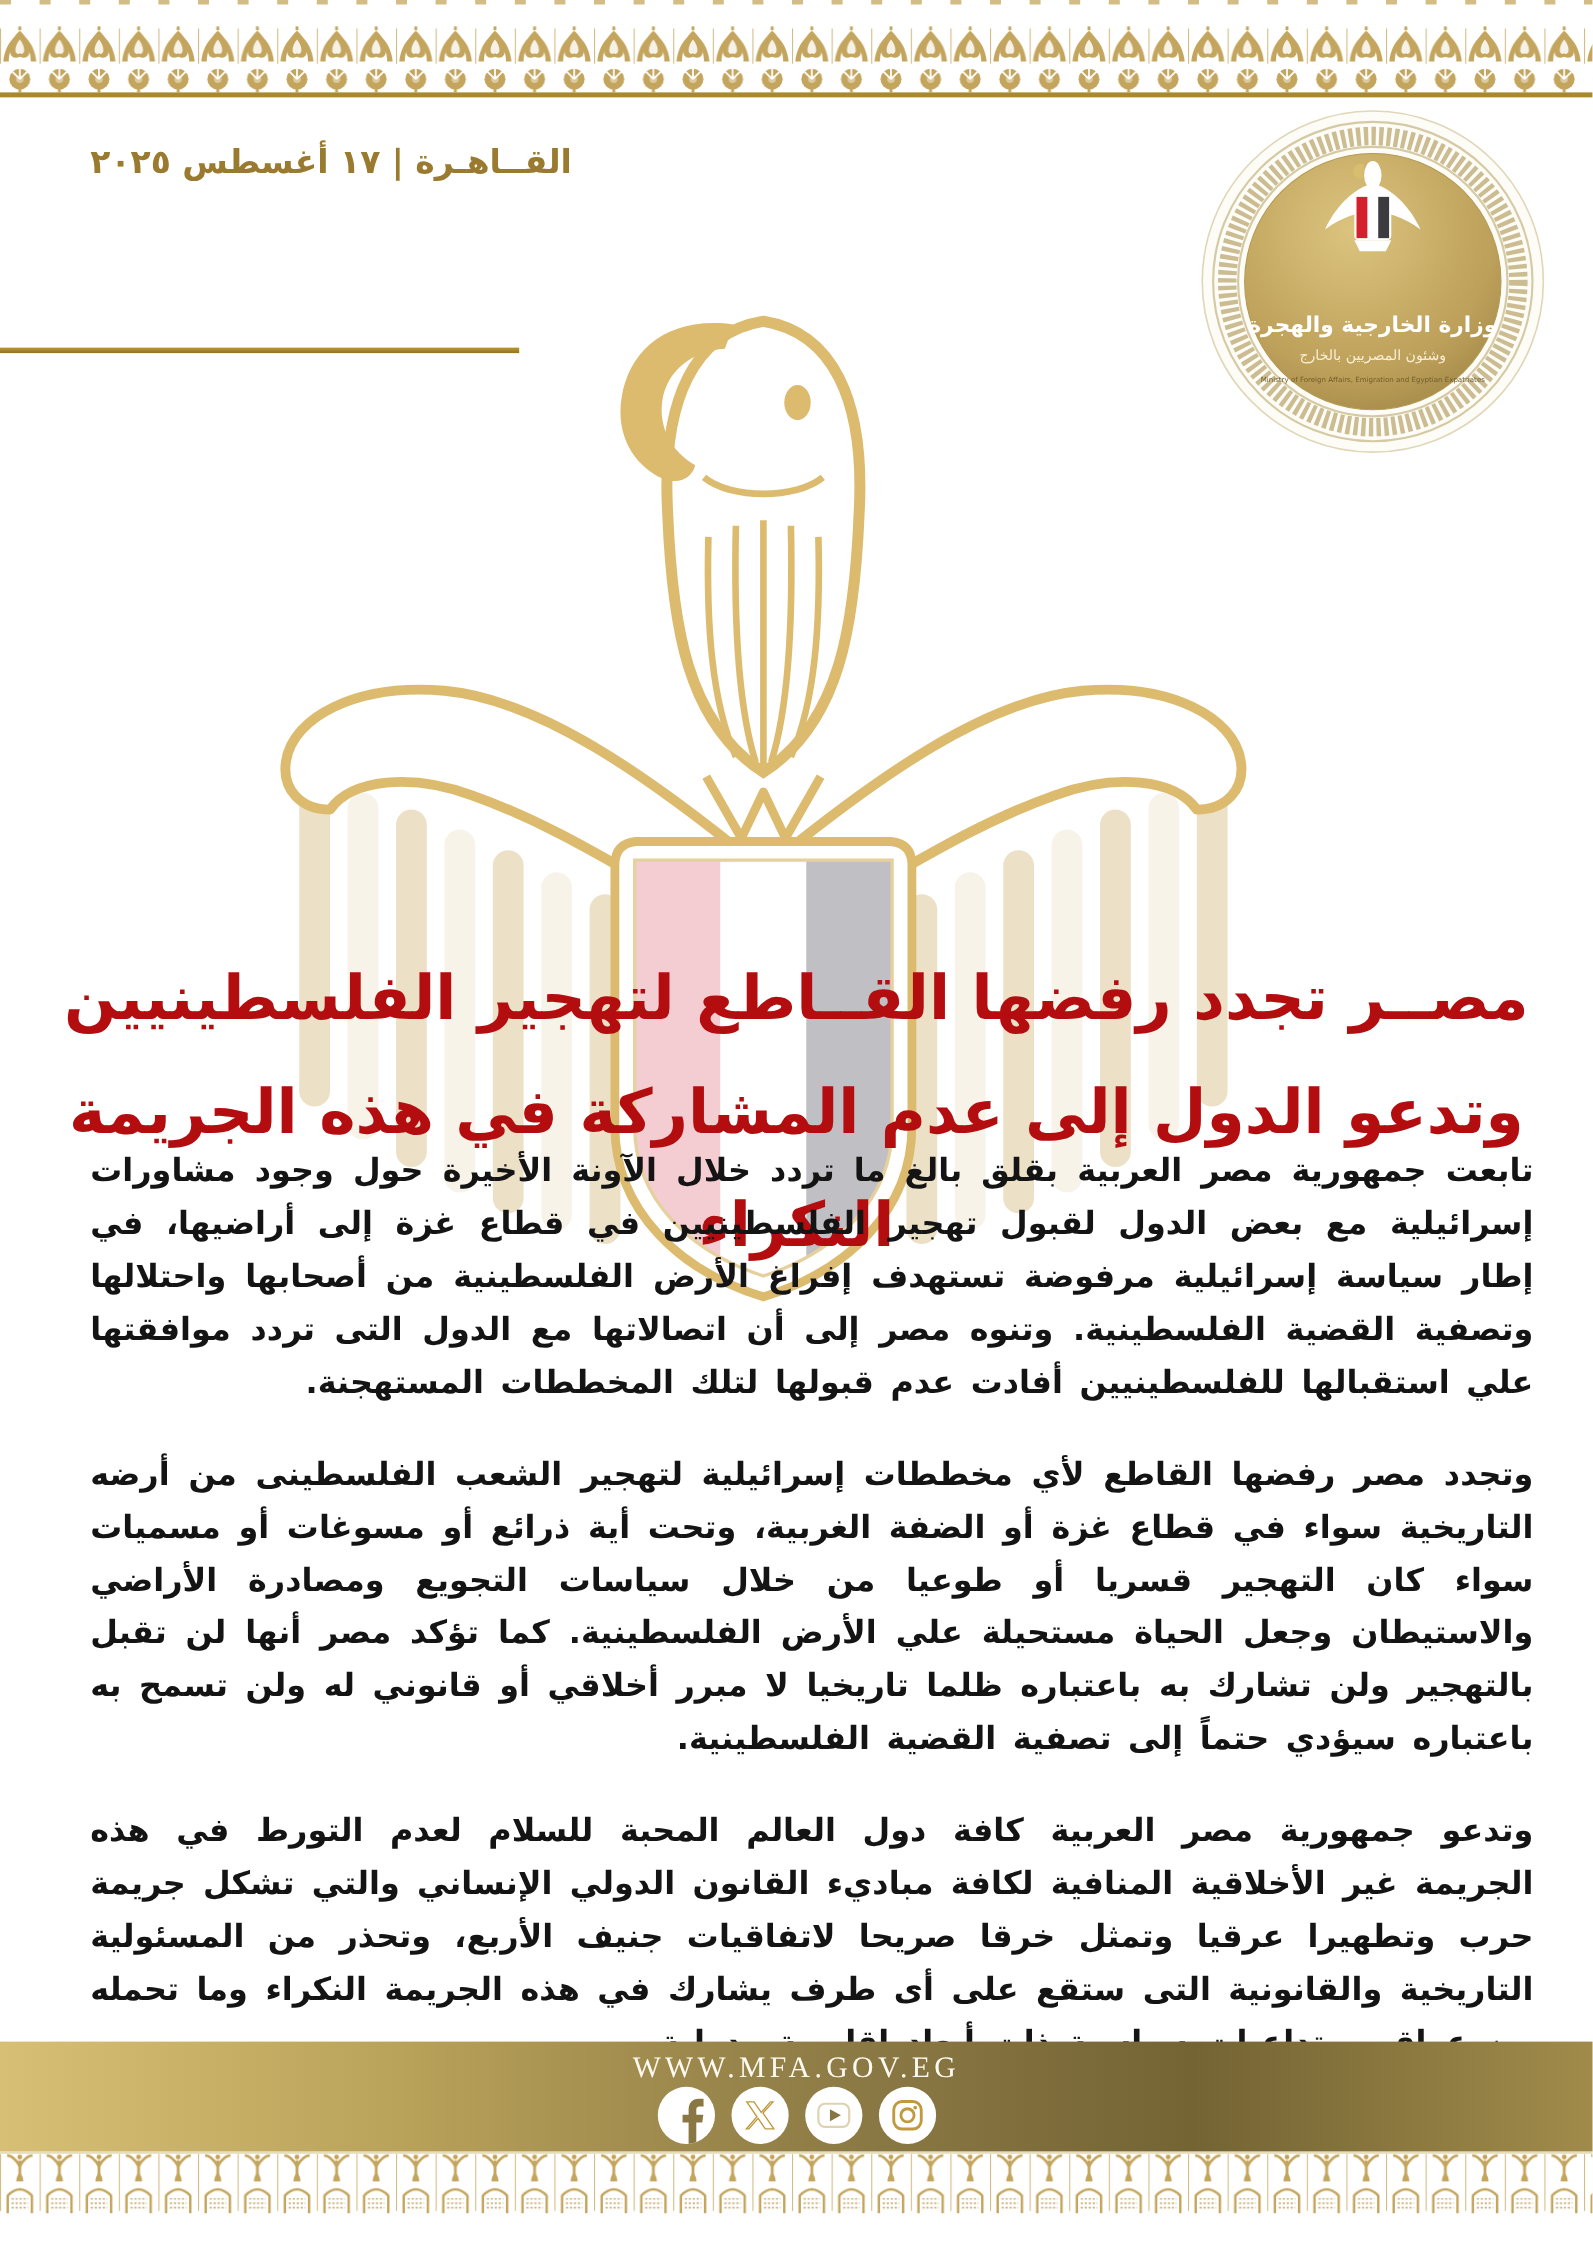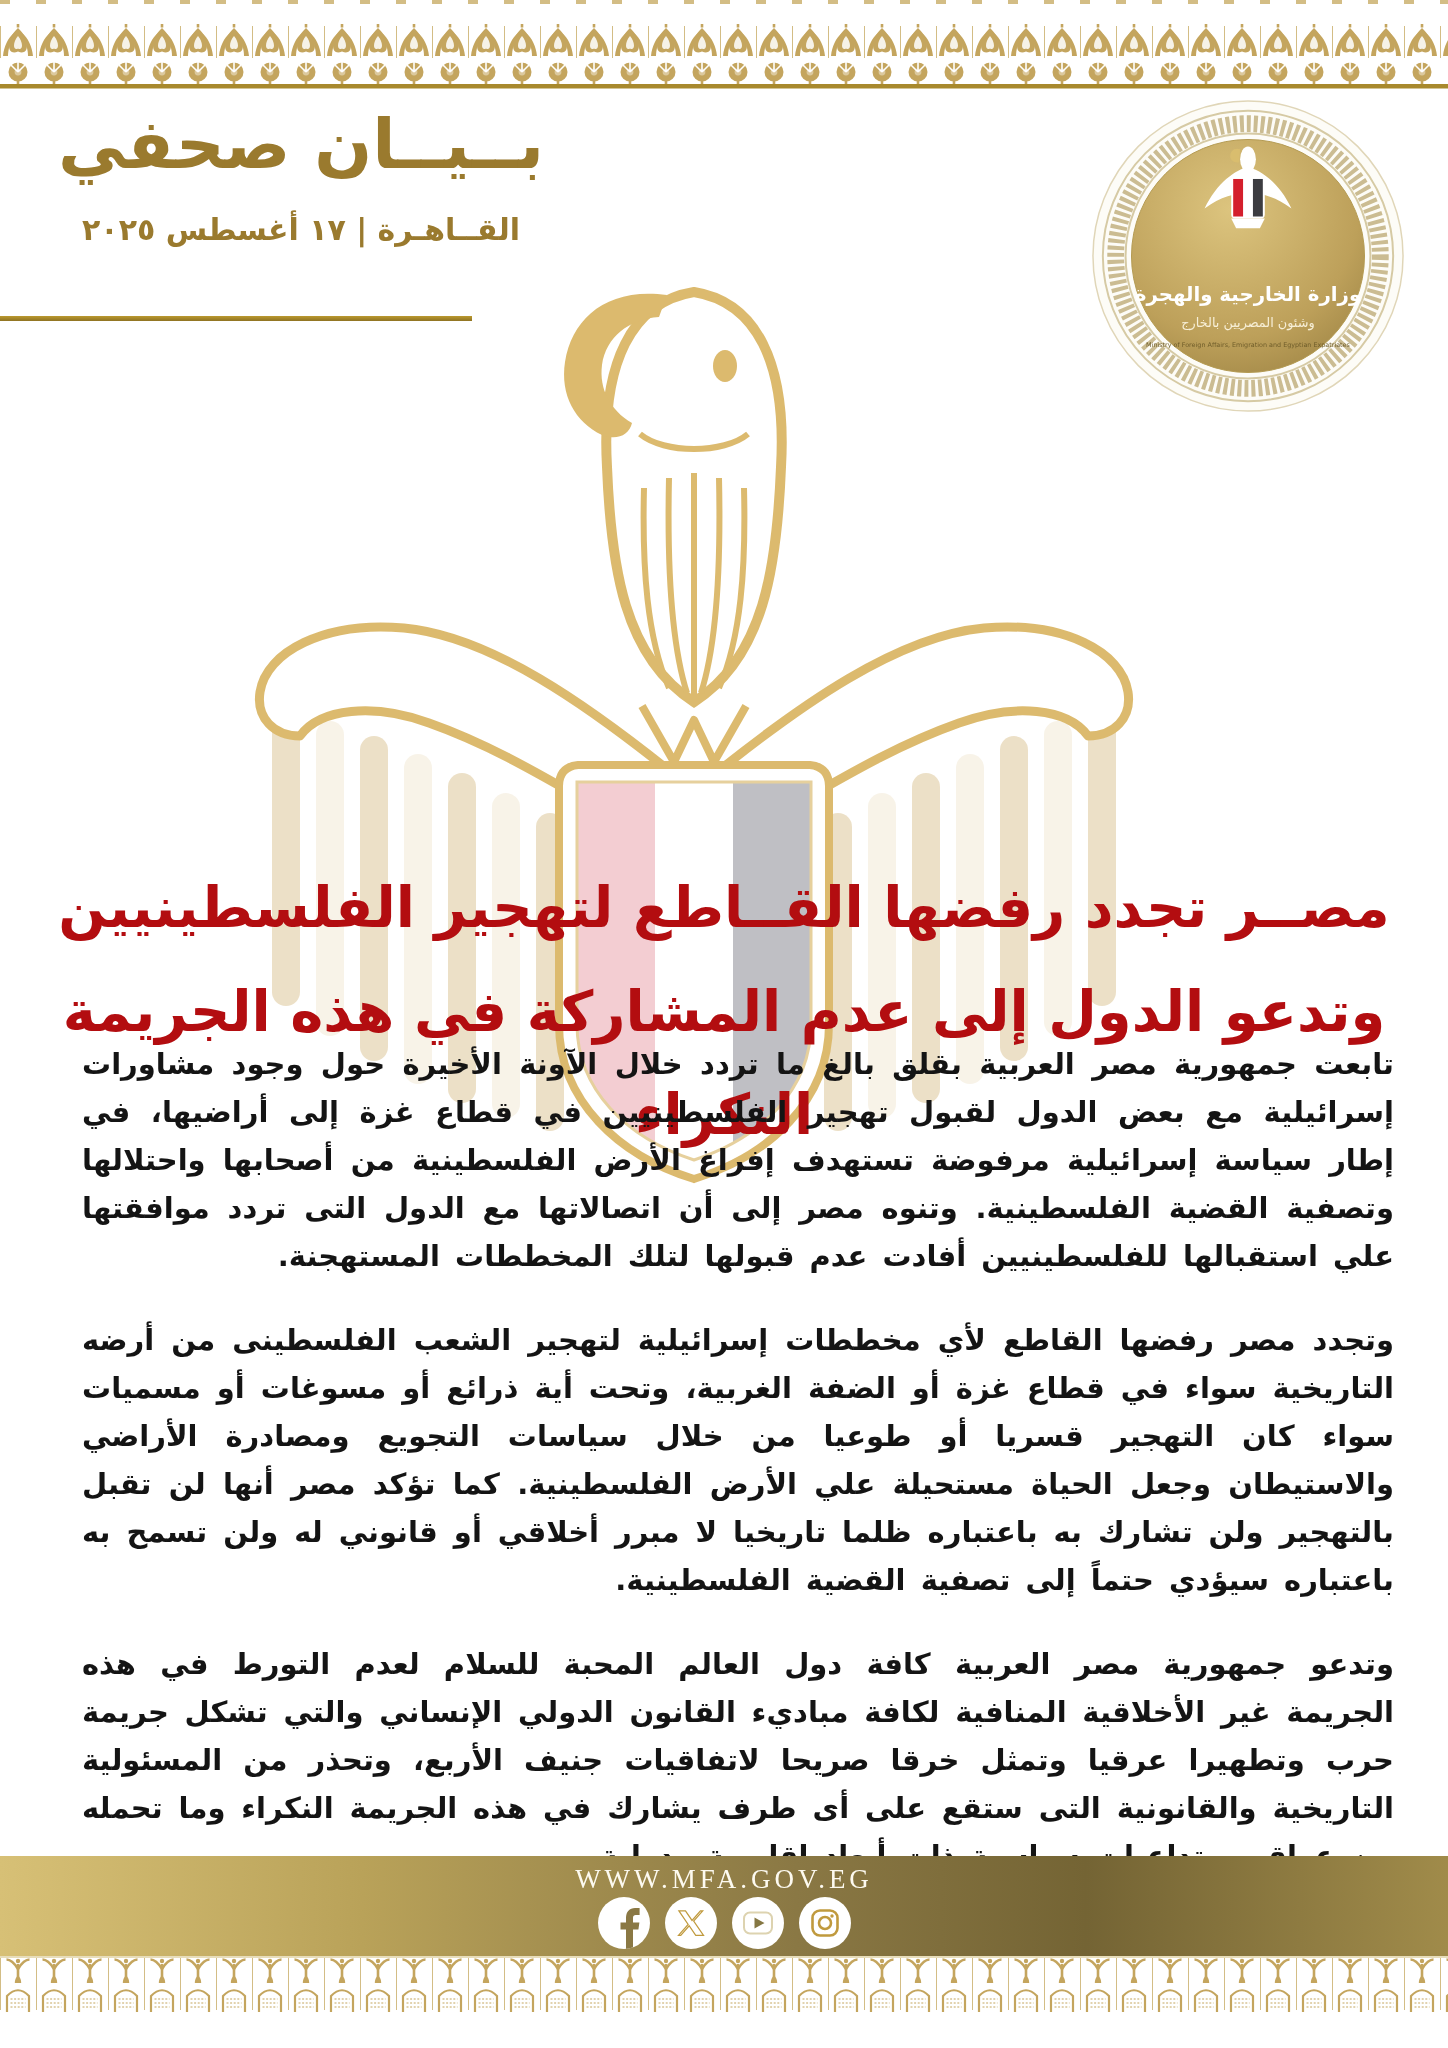--- a/index.html
+++ b/index.html
@@ -56,21 +56,20 @@
         <path d="M3 56 C4 46 8 38 14 33 C10 43 8 50 8 56 Z" fill="#c4a55e"></path>
         <path d="M33 56 C32 46 28 38 22 33 C26 43 28 50 28 56 Z" fill="#c4a55e"></path>
       </pattern>
     </defs>
     <line x1="0" y1="2" x2="1448" y2="2" stroke="#d3bd85" stroke-width="4" stroke-dasharray="10 26"></line>
     <rect x="0" y="24" width="1448" height="60" fill="url(#friezeTop)"></rect>
     <rect x="0" y="84" width="1448" height="4.5" fill="#a8892d"></rect>
   </svg>
 
   <div class="hdr-block">
-    <div class="hdr-title">بــيــان صحفي</div>
     <div class="hdr-date">القــاهـرة | ١٧ أغسطس ٢٠٢٥</div>
   </div>
   <div class="hdr-rule"></div>
 
   <svg class="seal" viewBox="0 0 320 320">
     <defs>
       <radialGradient id="sealGrad" cx="42%" cy="30%" r="85%">
         <stop offset="0%" stop-color="#dcc47e"></stop>
         <stop offset="65%" stop-color="#bda05a"></stop>
         <stop offset="100%" stop-color="#9a8142"></stop>

